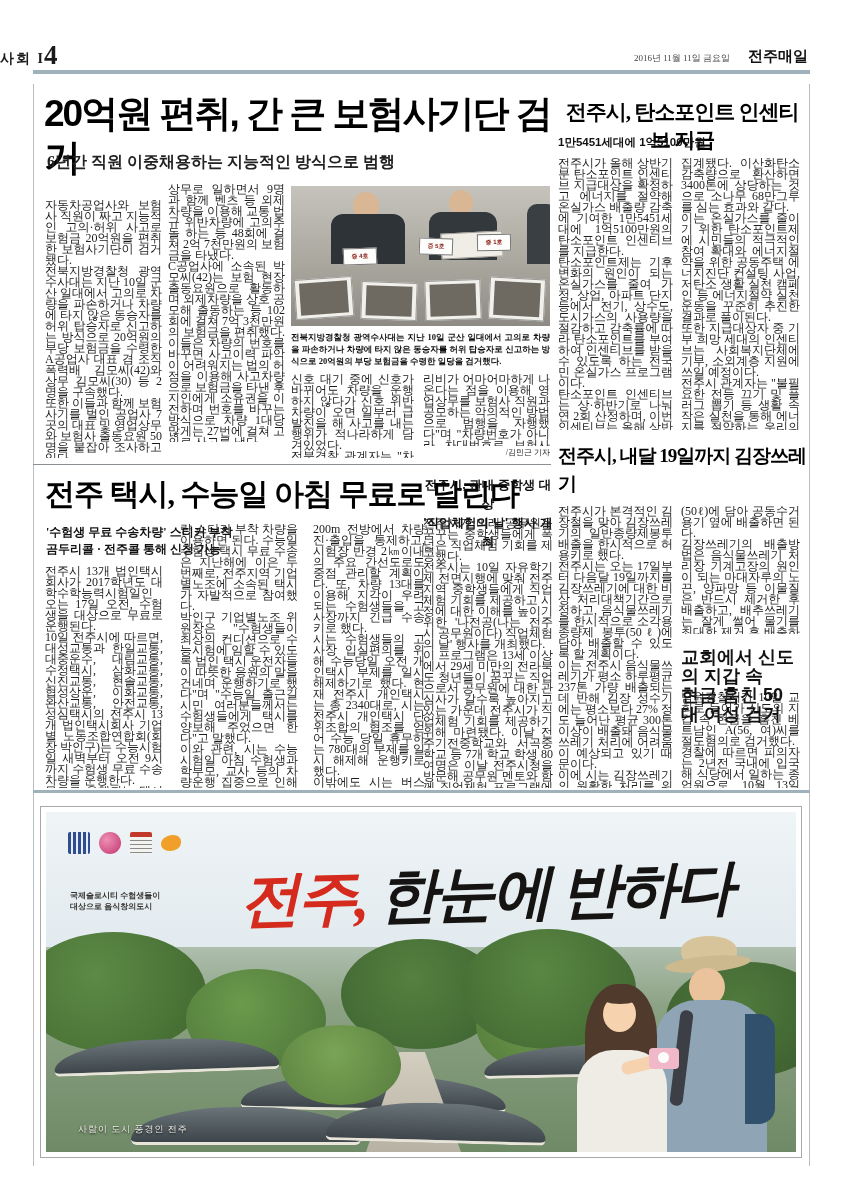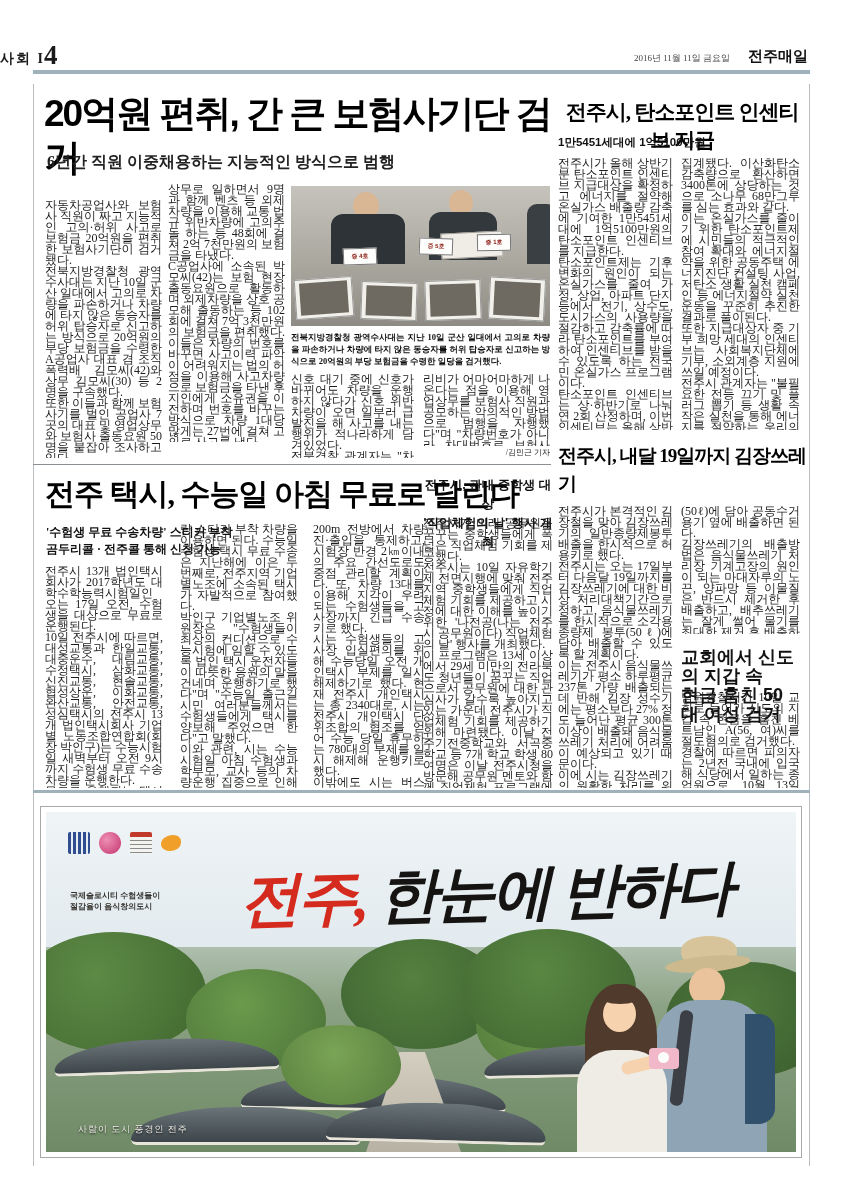--- a/index.html
+++ b/index.html
@@ -206,21 +206,21 @@
     <div class="ad-photo">
 
       <div class="logos">
         <div class="logo-glyph logo-unesco"></div>
         <div class="logo-glyph logo-flower"></div>
         <div class="logo-glyph logo-mark"></div>
         <div class="logo-bird"></div>
       </div>
       <div class="logo-text">
         <div>국제슬로시티 수험생들이</div>
-        <div>절감율이 음식창의도시</div>
+        <div>대상으로 음식창의도시</div>
       </div>
 
       <div class="ad-title">
         <span class="red">전주,</span><span class="black"> 한눈에 반하다</span>
       </div>
       <div class="ad-heart">♥</div>
 
       <div class="village">
         <div class="tree" style="left:-25px; top:-15px; width:185px; height:120px; background:radial-gradient(circle at 40% 35%, #5d8a45, #40662f);"></div>
         <div class="tree" style="left:140px; top:22px; width:140px; height:100px; background:radial-gradient(circle at 40% 35%, #6b9a4c, #4a7238);"></div>

